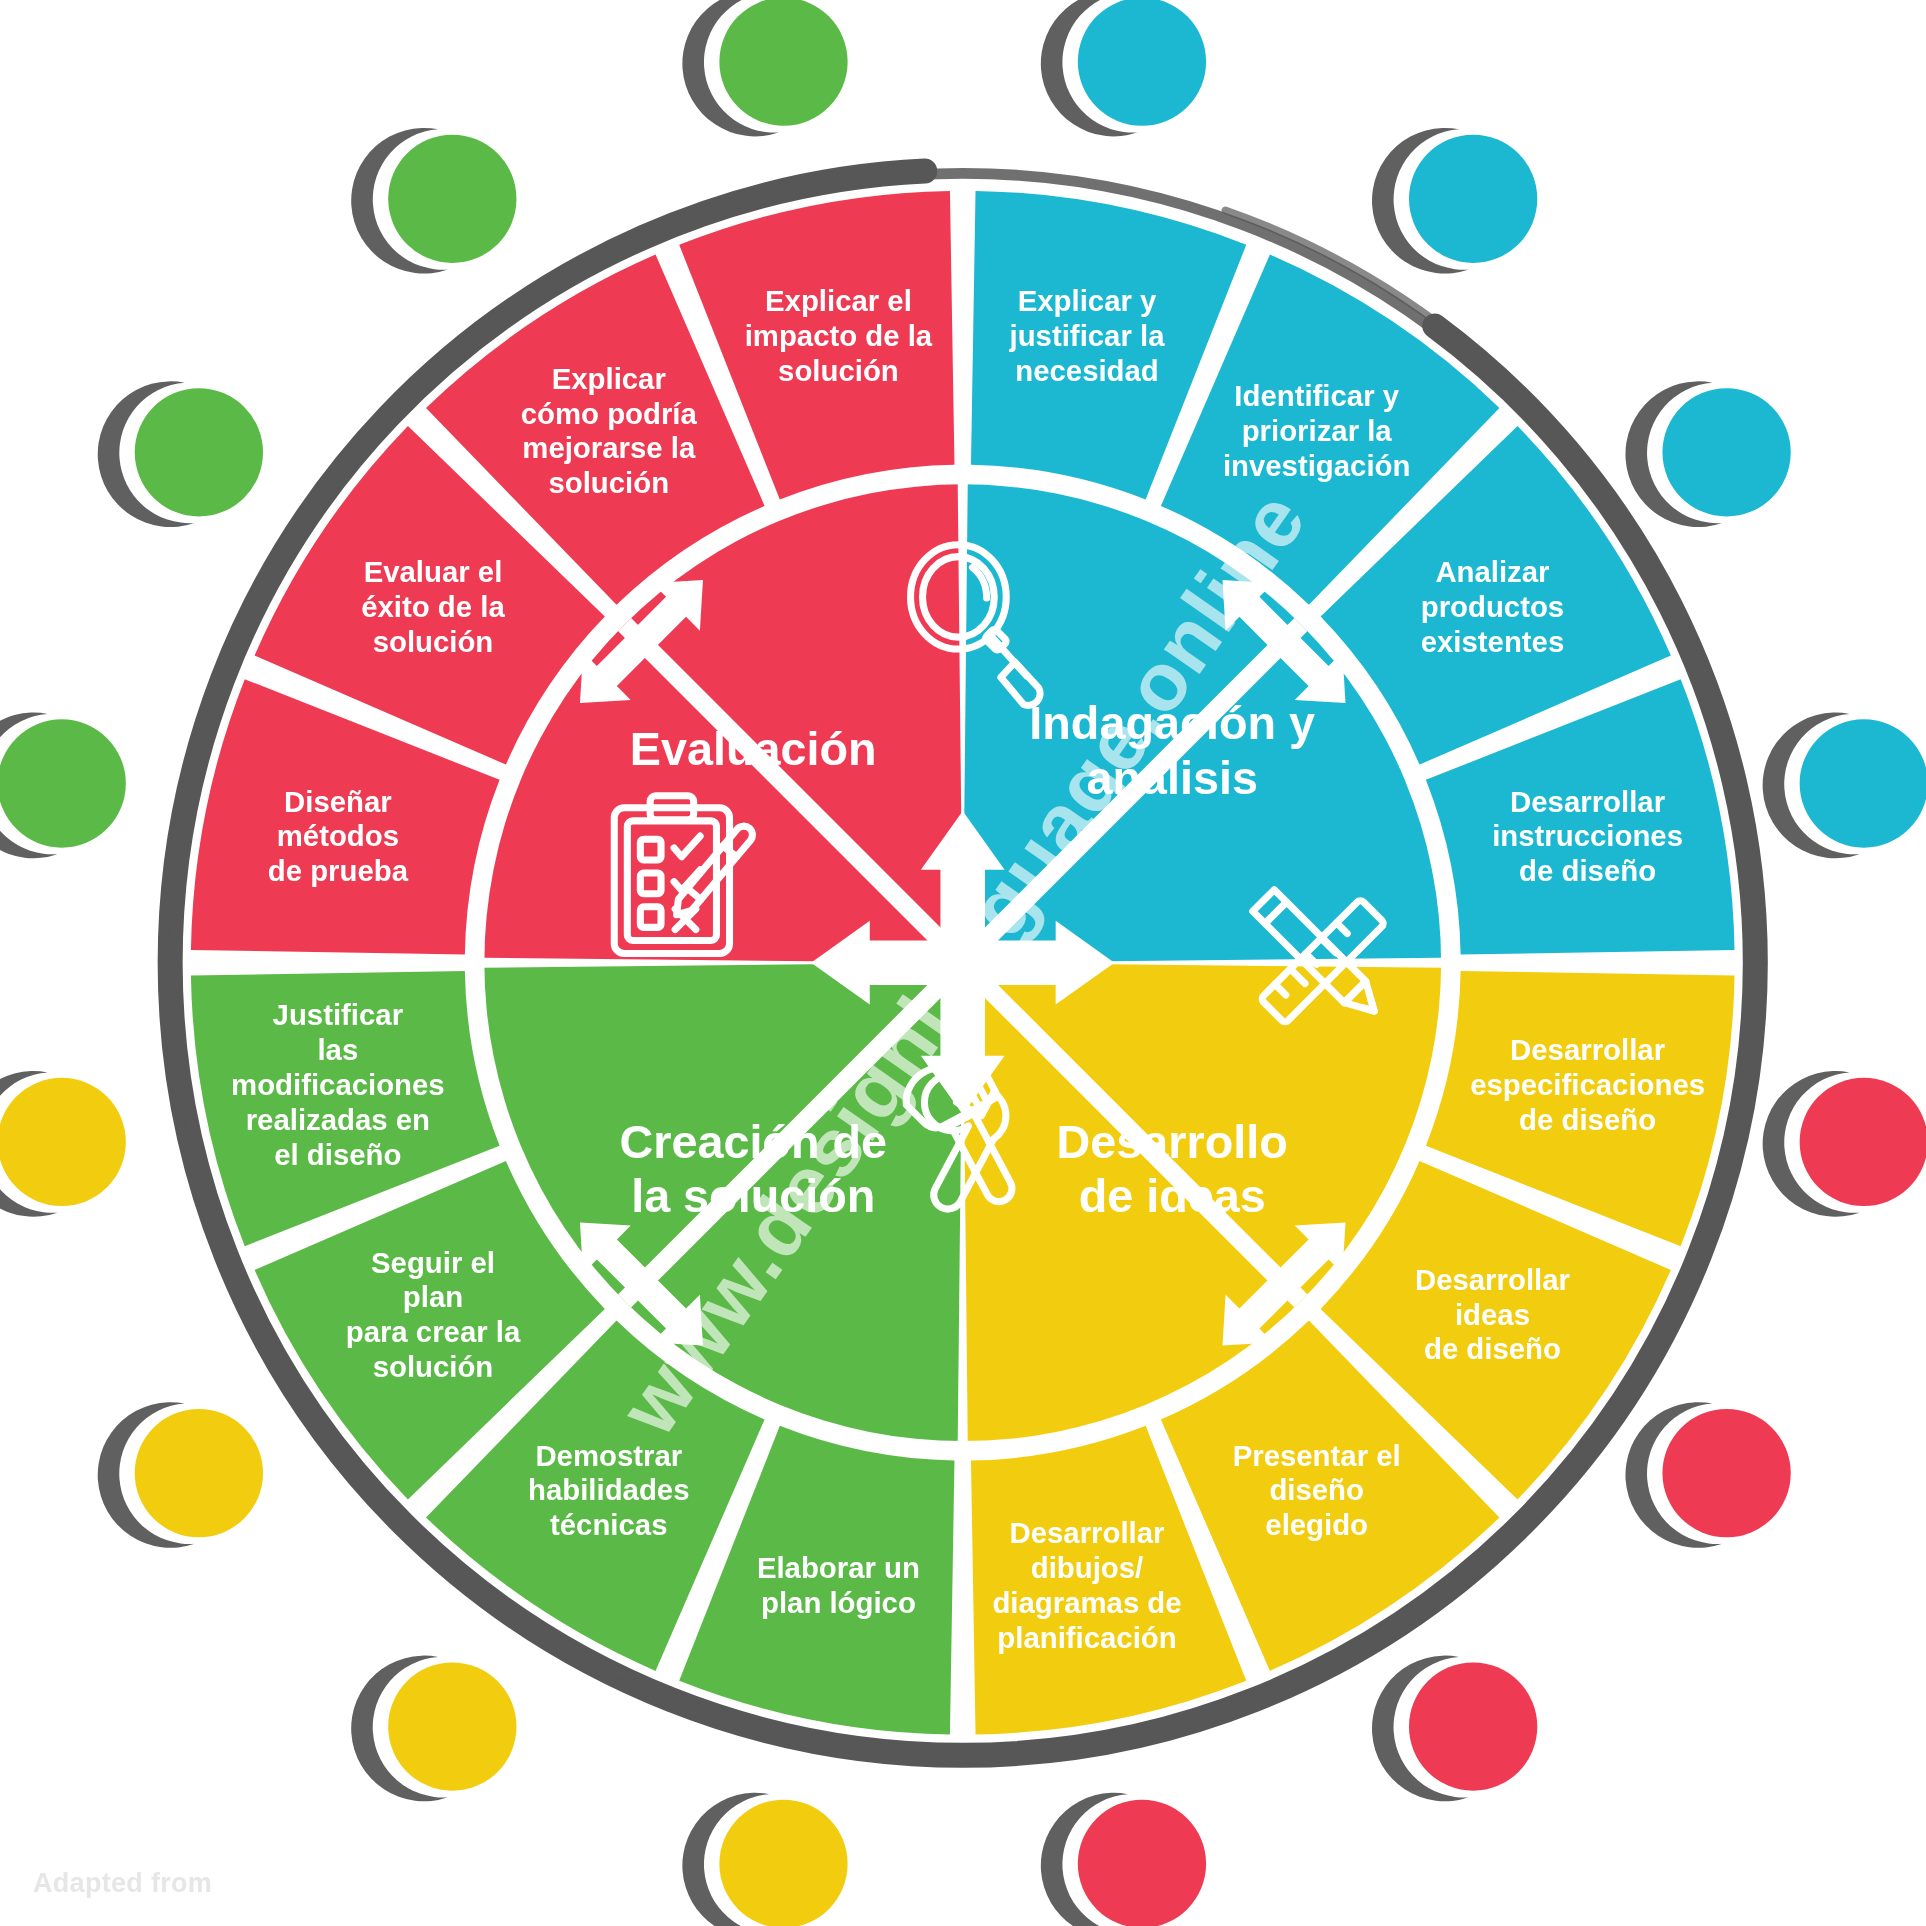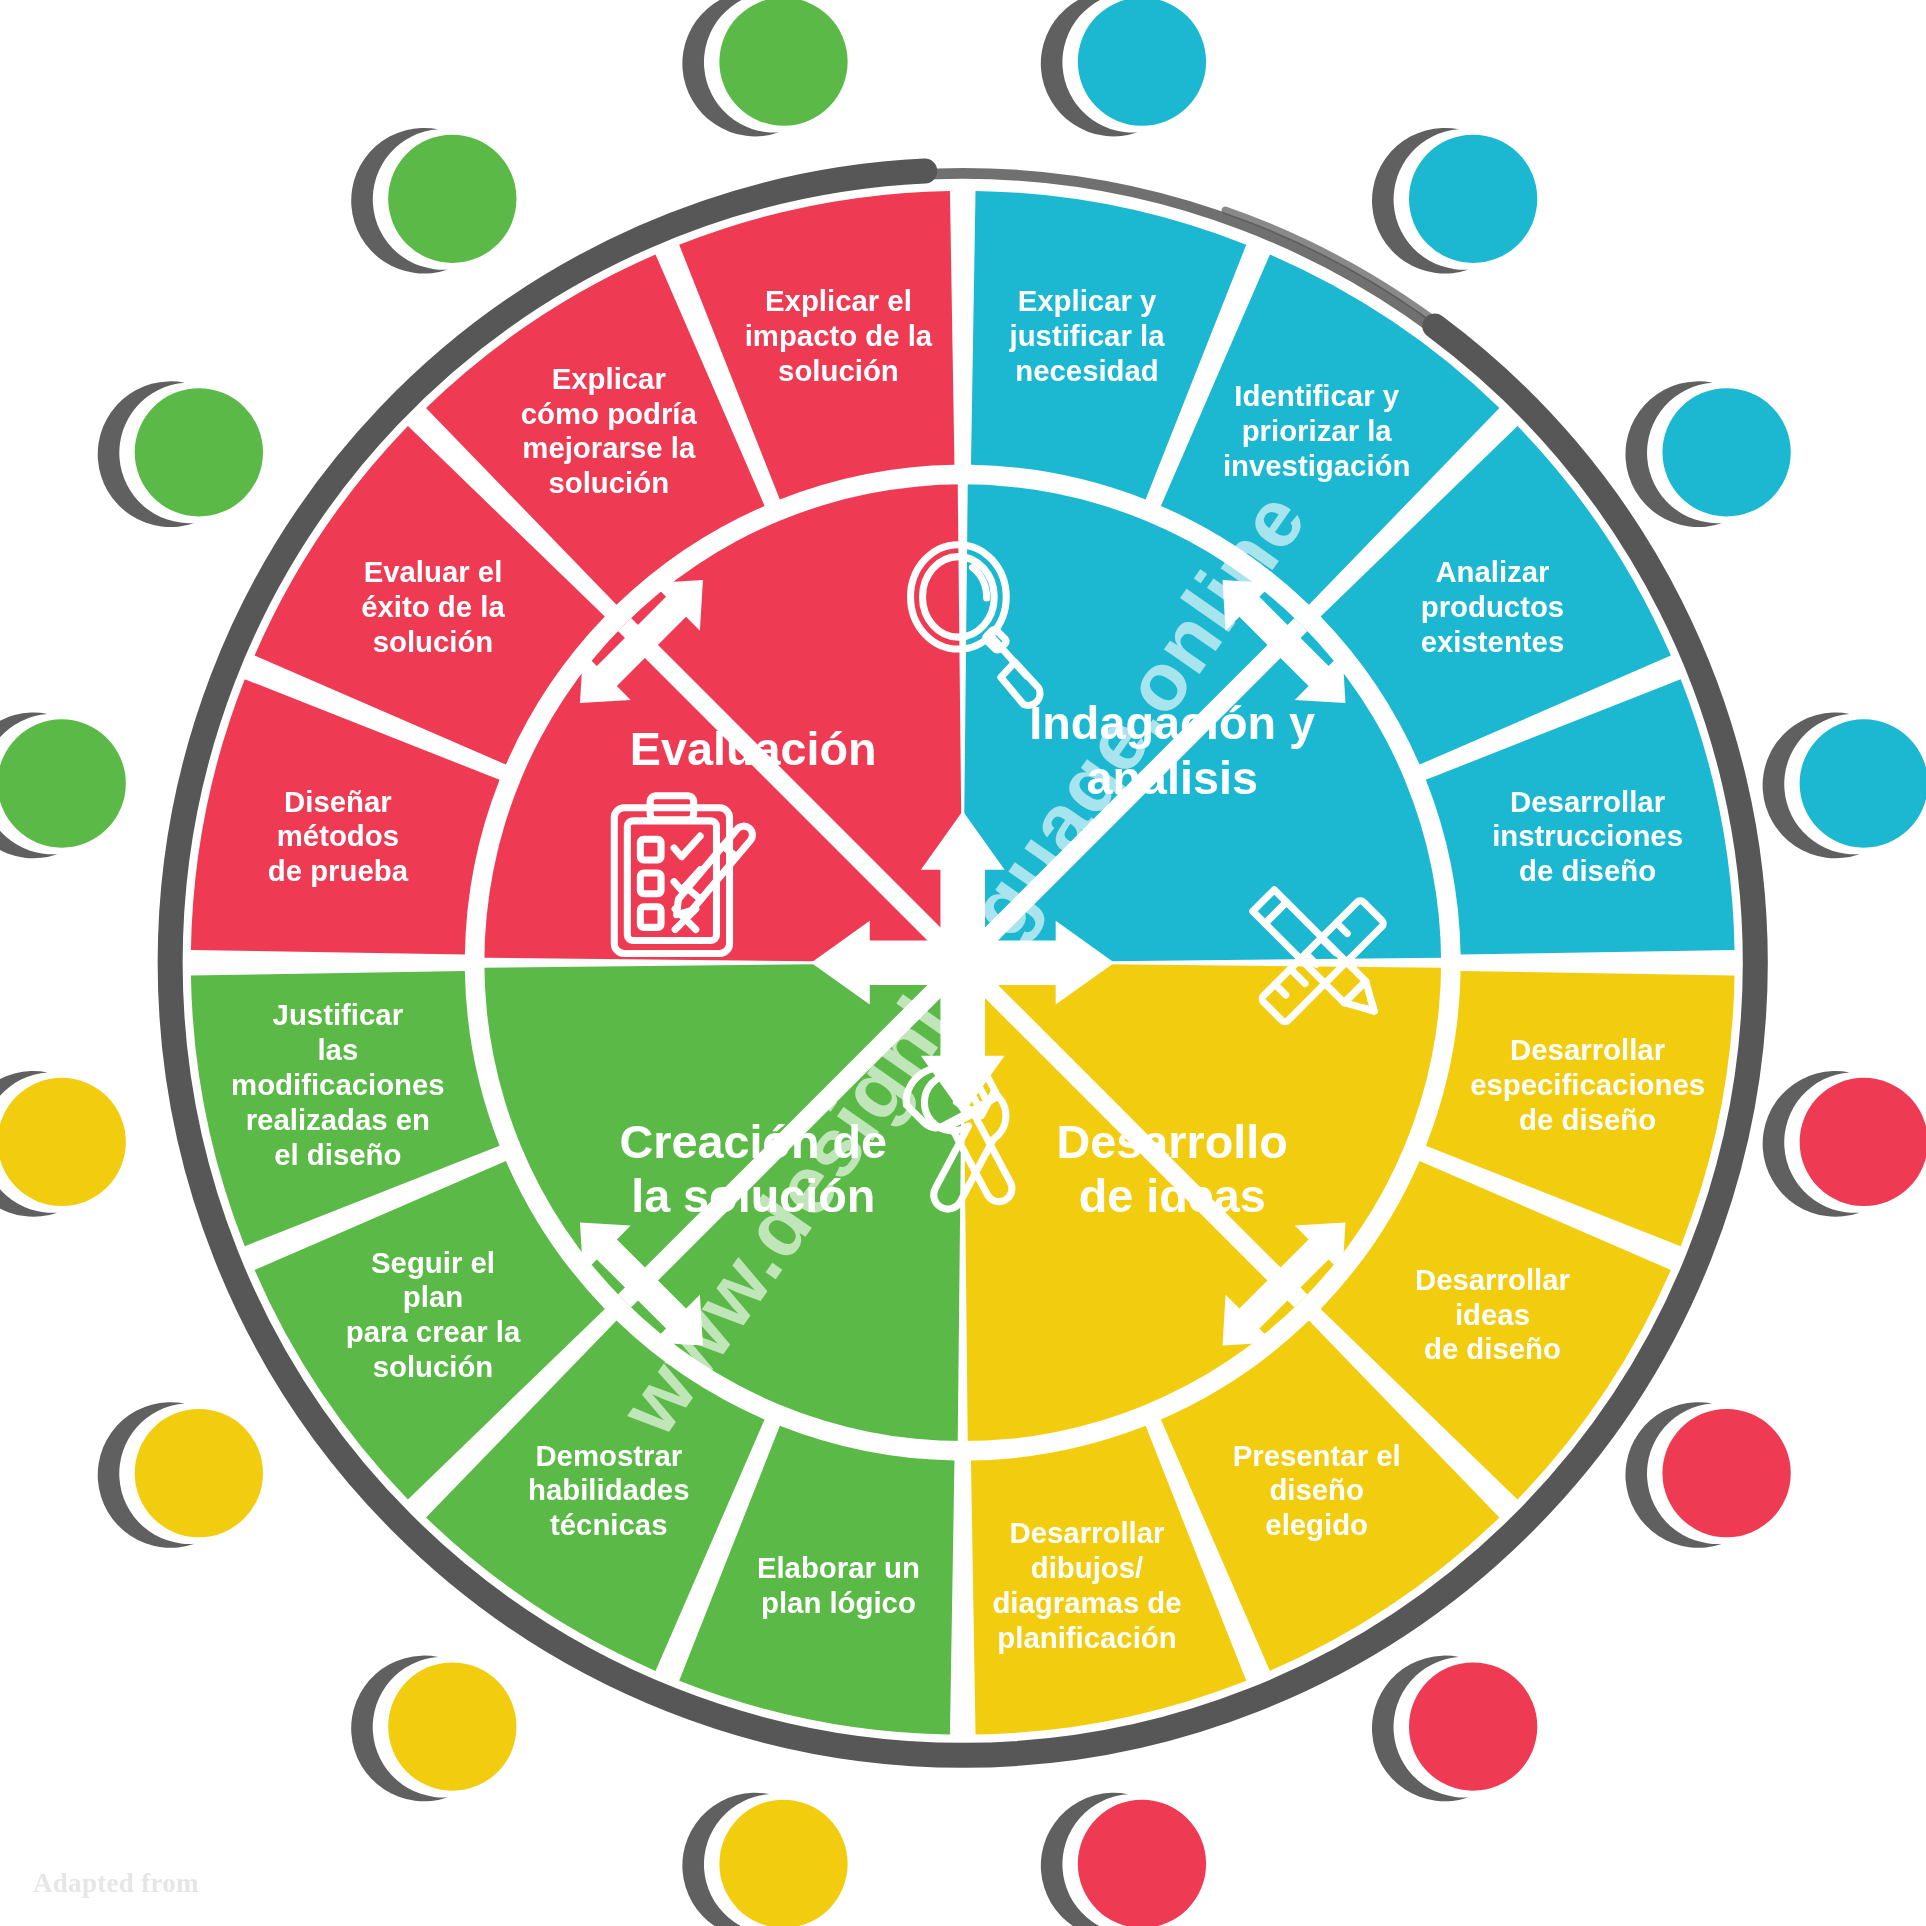--- a/index.html
+++ b/index.html
@@ -35,21 +35,21 @@
     text-anchor: middle;
     dominant-baseline: middle;
   }
   .outer-label { font-size: 54px; }
   .quad-label  { font-size: 86px; }
   .footer {
     position: absolute;
     left: 33px;
     bottom: 25px;
     color: #e6e6e6;
-    font-family: Liberation Serif, serif;
+    font-family: Liberation Sans, sans-serif;
     font-weight: bold;
     font-size: 27px;
     line-height: 1.35;
     letter-spacing: 0.3px;
     user-select: none;
   }
   .footer div { white-space: nowrap; }
   .watermark {
     position: absolute;
     left: 50%;

